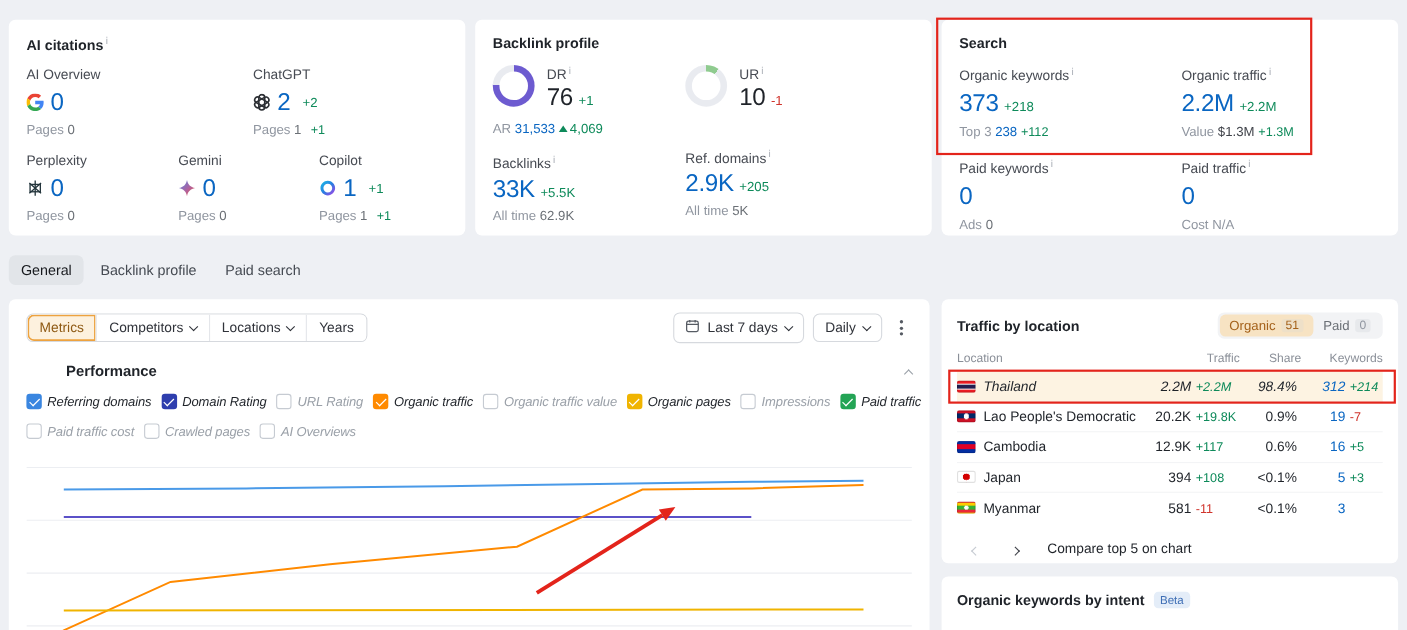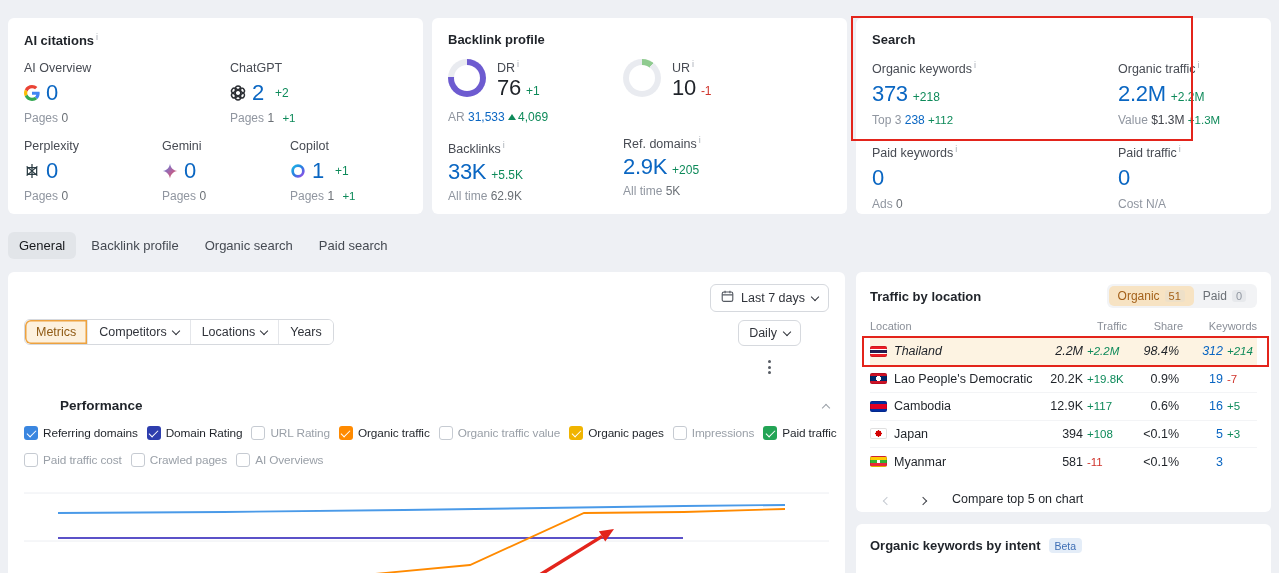--- a/index.html
+++ b/index.html
@@ -48,50 +48,50 @@
   .donut { width:38px; height:38px; border-radius:50%; position:relative; flex:0 0 38px; }
   .donut::after { content:""; position:absolute; inset:6px; background:#fff; border-radius:50%; }
   .bl-cols { display:flex; margin-top:12px; }
   .bl-col1 { width:175px; } .bl-col2 { flex:1; }
   .bl-top { display:flex; gap:11px; align-items:flex-start; }
   .bl-sub { margin-top:9px; font-size:12px; }
   .bl-block { margin-top:16px; }
   .bl-block .sub2 { margin-top:4px; font-size:12px; }
   .tri-up { display:inline-block; width:0; height:0; border-left:4px solid transparent; border-right:4px solid transparent; border-bottom:6px solid #0e8a5a; margin:0 2px 1px 0; }
 
-  .se-cols { display:flex; margin-top:13px;gap:44px; }
+  .se-cols { display:flex; margin-top:13px; }
   .se-col1 { width:202px; } .se-col2 { flex:1; }
   .se-block .lbl { margin-bottom:5px; }
   .se-sub { margin-top:6px; font-size:12px; }
   .se-block + .se-block { margin-top:17px; }
 
   
   #tabbar { position:absolute; left:8px; top:232px; display:flex; gap:4px; align-items:center; }
   .tab { padding:6px 11px; border-radius:6px; font-size:13px; color:#454a52; cursor:pointer; }
   .tab.active { background:#e2e5e9; color:#17191d; }
 
   
   #panel-main { left:8px; top:272px; width:837px; height:330px; padding:12px 16px; }
   .toolbar { display:flex; align-items:center; justify-content:space-between; }
   .btn-group { display:flex; align-items:stretch; border:1px solid #d6d9de; border-radius:6px; overflow:hidden; background:#fff; }
   .seg { display:flex; align-items:center; gap:6px; padding:5px 11px; font-size:12.5px; color:#30333a; border-left:1px solid #e4e6ea; cursor:pointer; background:#fff; }
   .seg:first-child { border-left:none; }
   .seg.metrics { background:#fdf1de; color:#8f5a14; box-shadow: inset 0 0 0 1.5px #eda23f; border-radius:6px 0 0 6px; }
-  .toolbar-right { display:flex; align-items:center; gap:8px;flex-direction:column; }
+  .toolbar-right { display:flex; align-items:center; gap:8px; }
   .btn { display:flex; align-items:center; gap:7px; padding:5px 10px; border:1px solid #d6d9de; border-radius:6px; background:#fff; font-size:12.5px; color:#30333a; cursor:pointer; }
   .perf-head { display:flex; align-items:center; justify-content:space-between; margin-top:18px;padding-left:36px; }
   .perf-title { font-size:13.5px; font-weight:700; }
 
   .cb-row { display:flex; align-items:center; gap:9px; margin-top:13px; white-space:nowrap; }
   .cb { display:inline-flex; align-items:center; gap:5px; cursor:pointer; }
   .cb .box { width:14px; height:14px; border-radius:3px; position:relative; flex:0 0 14px; }
   .cb.on .box { background:var(--c); }
   .cb.on .box::after { content:""; position:absolute; left:4.5px; top:1.5px; width:4px; height:8px; border-right:1.8px solid #fff; border-bottom:1.8px solid #fff; transform:rotate(45deg); }
   .cb.off .box { border:1.5px solid #c6cbd2; background:#fff; }
-  .cb-label { font-size:11.8px; letter-spacing:-0.1px; color:#1f2329; }
+  .cb-label { font-size:11.8px; letter-spacing:-0.1px; color:#1f2329;font-style:italic; }
   .cb.off .cb-label { color:#9aa0a8; }
 
   #chart-wrap { position:relative; margin-top:22px; width:805px; height:170px; }
   #perf-chart-svg { display:block; width:805px; height:170px; }
 
   
   #panel-loc { left:856px; top:272px; width:415px; height:240px; padding:12px 14px; }
   .loc-head { display:flex; align-items:center; justify-content:space-between; }
   .toggle { display:flex; background:#f2f3f5; border-radius:6px; padding:2px; }
   .toggle .opt { display:flex; align-items:center; gap:5px; padding:3px 9px; border-radius:5px; font-size:12px; color:#6b7076; cursor:pointer; }
@@ -295,21 +295,20 @@
         <div><span class="big blue">0</span></div>
         <div class="se-sub"><span class="gray">Cost</span> <span class="gray">N/A</span></div>
       </div>
     </div>
   </div>
 </div>
 
 <div id="tabbar">
   <div class="tab active">General</div>
   <div class="tab">Backlink profile</div>
-  <div class="tab">Organic search</div>
   <div class="tab">Paid search</div>
 </div>
 
 <div class="card" id="panel-main">
   <div class="toolbar">
     <div class="btn-group">
       <div class="seg metrics">
           <span>Metrics</span>
         </div>
       <div class="seg">

